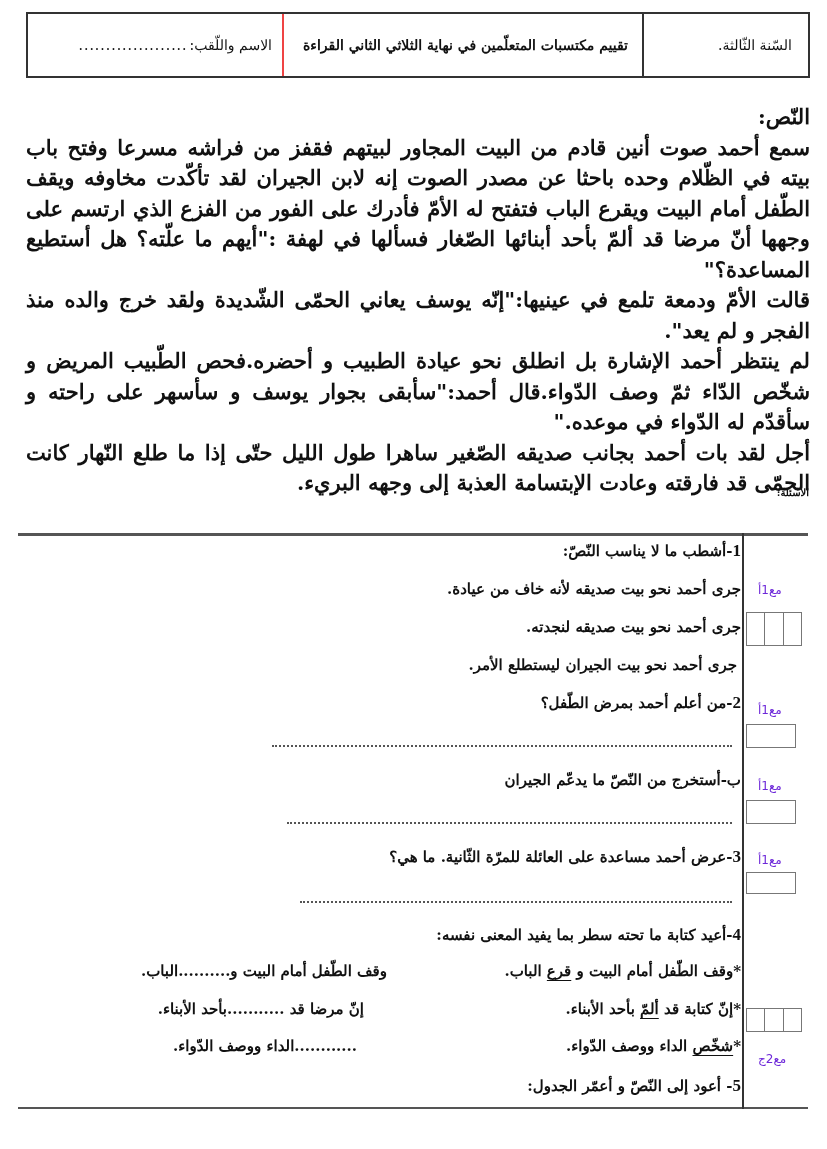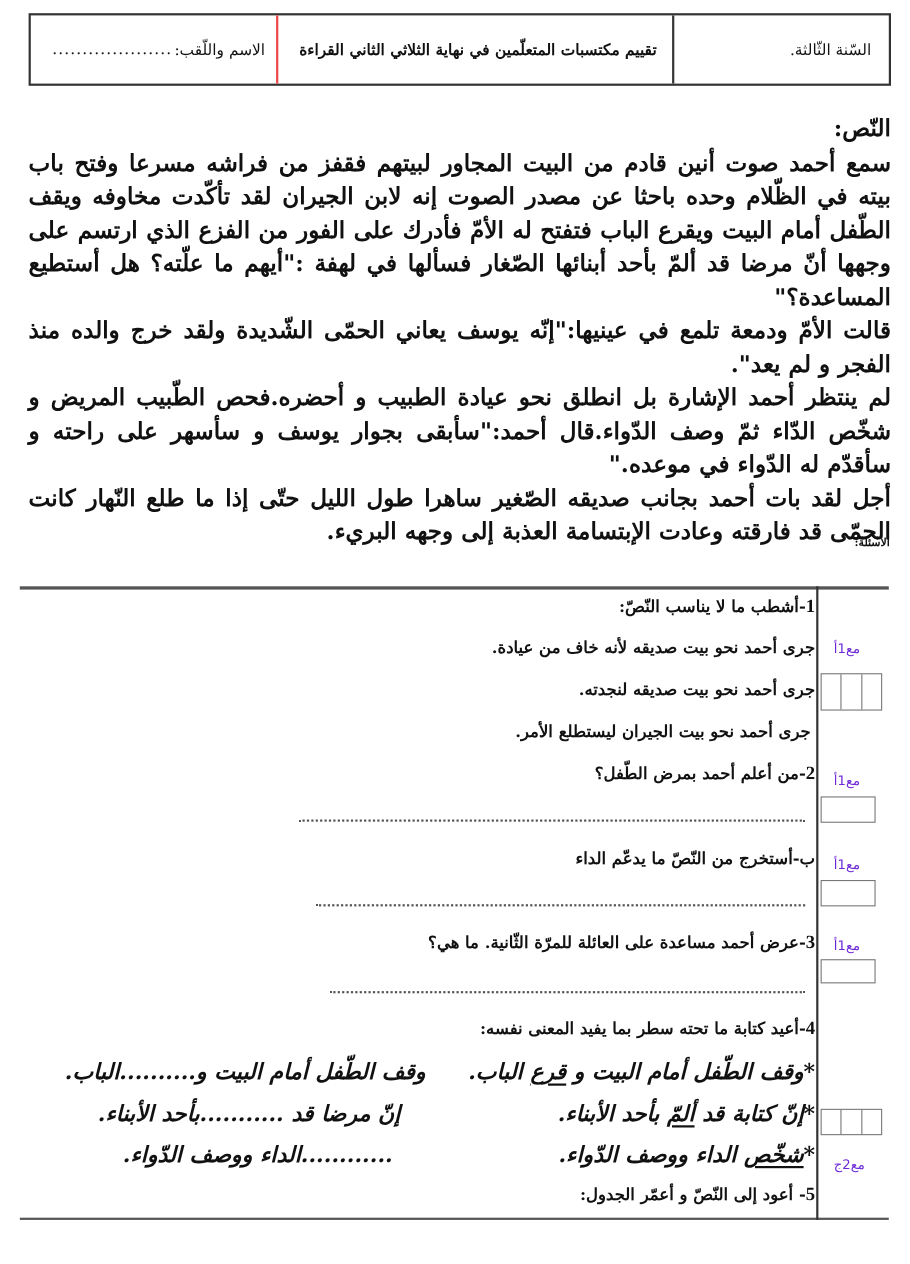--- a/index.html
+++ b/index.html
@@ -12,21 +12,21 @@
     
     .header {
       position: absolute; left: 26px; top: 12px; width: 784px; height: 66px;
       border: 2px solid #333; box-sizing: border-box;
       display: flex; flex-direction: row-reverse;
     }
     .header .cell {
       display: flex; align-items: center; box-sizing: border-box;
       font-size: 14px; font-weight: bold; direction: rtl;
     }
-    .header .cell.level { width: 197px; justify-content: flex-start; padding-right: 16px; border-left: 2px solid #333; font-weight: normal; }
+    .header .cell.level { width: 166px; justify-content: flex-start; padding-right: 16px; border-left: 2px solid #333; font-weight: normal; }
     .header .cell.title { width: 360px; justify-content: flex-start; padding-right: 14px; border-left: 2px solid #ef4444; }
     .header .cell.name { flex: 1; justify-content: flex-start; padding-right: 10px; font-weight: normal; }
     .header .cell.name .dots { letter-spacing: 1px; margin-right: 2px; }
 
     
     .passage {
       position: absolute; left: 26px; top: 102px; width: 784px;
       direction: rtl; text-align: justify;
       font-size: 21px; font-weight: bold; line-height: 30.5px;
     }
@@ -43,21 +43,21 @@
 
     .qline {
       position: absolute; right: 86px; direction: rtl; font-size: 15px; font-weight: bold;
       white-space: nowrap;
     }
     .qnum { font-size: 17px; font-family: "Liberation Serif", serif; font-weight: bold; }
     .dots-line {
       position: absolute; right: 95px; height: 0; border-top: 2px dotted #555;
     }
 
-    .fill-line { position: absolute; direction: rtl; font-size: 20px; font-weight: bold; white-space: nowrap; font-style: italic; }
+    .fill-line { position: absolute; direction: rtl; font-size: 15px; font-weight: bold; white-space: nowrap; }
     .ul { text-decoration: underline; text-underline-offset: 4px; }
 
     
     .mark {
       position: absolute; left: 758px; font-size: 12px; color: #6d28d9; direction: ltr;
       font-family: "DejaVu Sans", sans-serif;
     }
     .box { position: absolute; border: 1px solid #777; box-sizing: border-box; }
     .box3 { display: flex; }
     .box3 span { flex: 1; border-left: 1px solid #777; }
@@ -100,21 +100,21 @@
     <span></span>
   </div>
 
 <div class="qline" style="top:693px;">
   <span class="qnum">2</span><span>-من أعلم أحمد بمرض الطّفل؟</span>
 </div>
 <div class="dots-line" style="top:745px; left:272px;"></div>
 <div class="mark" style="top:703px;">مع1أ</div>
 <div class="box" style="left:746px; top:724px; width:50px; height:24px;"></div>
 
-<div class="qline" style="top:771px;">ب-أستخرج من النّصّ ما يدعّم الداء</div>
+<div class="qline" style="top:771px;">ب-أستخرج من النّصّ ما يدعّم الجيران</div>
 <div class="dots-line" style="top:822px; left:287px;"></div>
 <div class="mark" style="top:779px;">مع1أ</div>
 <div class="box" style="left:746px; top:800px; width:50px; height:24px;"></div>
 
 <div class="qline" style="top:847px;">
   <span class="qnum">3</span><span>-عرض أحمد مساعدة على العائلة للمرّة الثّانية. ما هي؟</span>
 </div>
 <div class="dots-line" style="top:901px; left:300px;"></div>
 <div class="mark" style="top:853px;">مع1أ</div>
 <div class="box" style="left:746px; top:872px; width:50px; height:22px;"></div>

